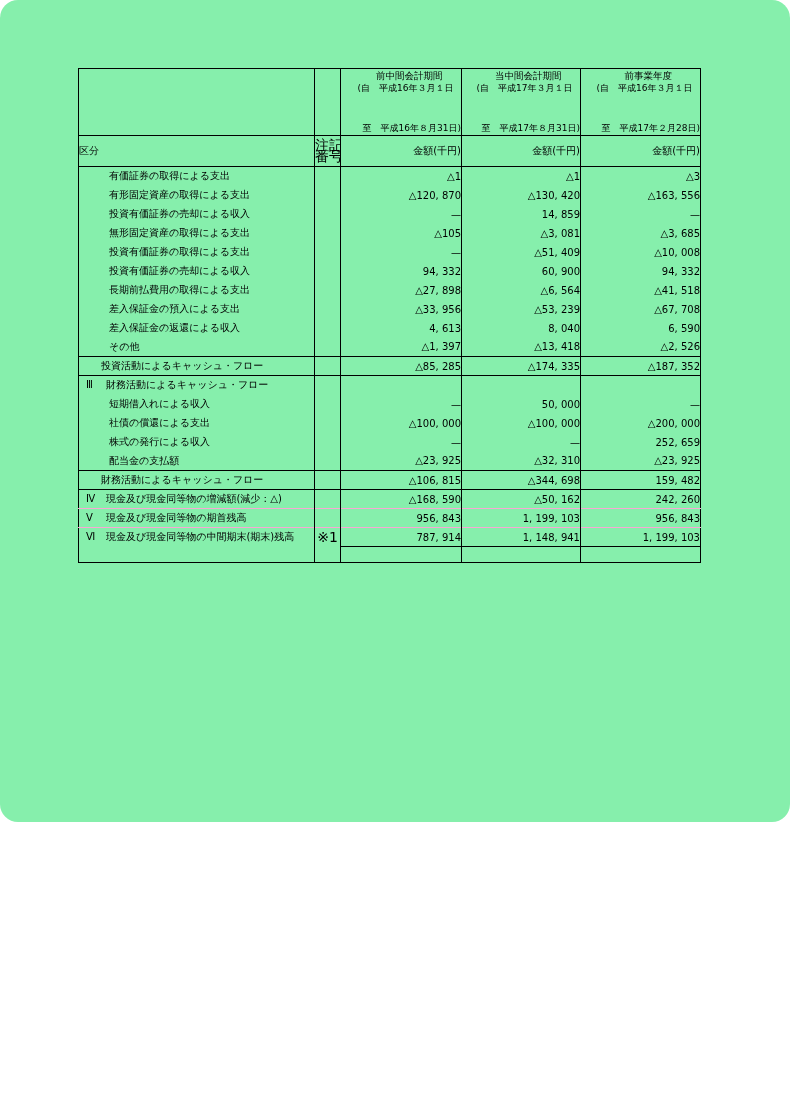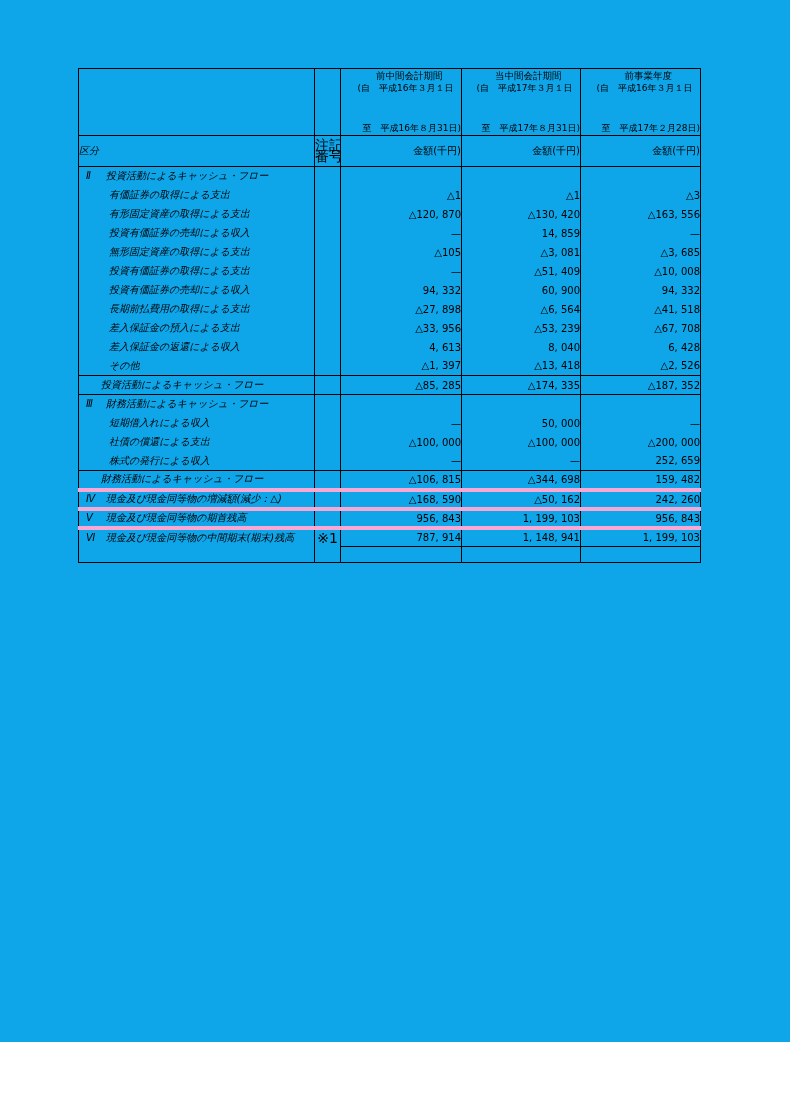--- a/index.html
+++ b/index.html
@@ -1,41 +1,41 @@
 <!DOCTYPE html>
 <html><head>
 <meta charset="utf-8">
 <style>
   html,body{margin:0;padding:0;background:#fff;}
-  .page{position:relative;width:790px;height:1042px;background:#0ea5e9;
-        font-family:"DejaVu Sans","Liberation Sans",sans-serif;color:#000;}
+  .page{position:relative;width:790px;height:822px;background:#86efac;
+        font-family:"DejaVu Sans","Liberation Sans",sans-serif;color:#000;border-radius:18px;}
   table.cf{position:absolute;left:78px;top:68px;width:622px;border-collapse:collapse;
            table-layout:fixed;border:1px solid #000;}
   .cf th,.cf td{padding:0;margin:0;font-weight:normal;vertical-align:middle;
                 overflow:hidden;white-space:nowrap;}
   
   .cf .c-note,.cf .c-v{border-left:1px solid #000;}
   
   .cf thead tr.h1 th{border-bottom:1px solid #000;height:45px;}
   .cf thead tr.h2 th{border-bottom:1px solid #000;height:30px;}
   
   .cf tbody tr{height:19px;}
   .cf tbody tr.row-subtotal td{border-top:1px solid #000;border-bottom:1px solid #000;}
-  .cf tbody tr.row-grand td{border-top:4px solid #f9a8d4;}
+  .cf tbody tr.row-grand td{border-top:1px solid #f9a8d4;}
   .cf tbody tr.row-closing{height:16px;}
   .cf tbody tr.row-closing td.c-v{border-top:1px solid #000;}
   
   .hdr-kubun{font-size:10px;text-align:center;}
   .note-hdr{font-size:9px;line-height:11px;text-align:center;}
   .amt-hdr{font-size:10px;text-align:center;}
   .period{display:inline-block;text-align:left;font-size:9px;line-height:13px;}
   .p-title{text-align:center;font-size:9.5px;}
   .p-to{padding-left:5px;margin-top:27px;}
   .c-period{text-align:center;}
-  .c-label{font-size:10px;text-align:left;font-style:italic;}
+  .c-label{font-size:10px;text-align:left;}
   .num{display:inline-block;width:20px;margin-left:7px;}
   .row-item .label-text{padding-left:30px;}
   .row-subtotal .label-text{padding-left:22px;}
   .c-note{font-size:14px;text-align:center;}
   .c-v{font-size:10px;text-align:right;padding-right:5px;}
   .page-number{position:absolute;left:0;top:1066px;width:790px;text-align:center;
                font-size:12px;color:#000;padding-left:44px;}
 </style>
 </head>
 <body>
@@ -81,27 +81,20 @@
         <th class="c-note note-hdr">
           <div>注記</div>
           <div>番号</div>
         </th>
         <th class="c-v amt-hdr">金額(千円)</th>
         <th class="c-v amt-hdr">金額(千円)</th>
         <th class="c-v amt-hdr">金額(千円)</th>
       </tr>
     </thead>
     <tbody id="table-body">
-        <tr class="row-section">
-          <td class="c-label"><span class="num">Ⅱ</span><span class="label-text">投資活動によるキャッシュ・フロー</span></td>
-          <td class="c-note"></td>
-          <td class="c-v"></td>
-          <td class="c-v"></td>
-          <td class="c-v"></td>
-        </tr>
         <tr class="row-item">
           <td class="c-label"><span class="label-text">有価証券の取得による支出</span></td>
           <td class="c-note"></td>
           <td class="c-v">△1</td>
           <td class="c-v">△1</td>
           <td class="c-v">△3</td>
         </tr>
         <tr class="row-item">
           <td class="c-label"><span class="label-text">有形固定資産の取得による支出</span></td>
           <td class="c-note"></td>
@@ -149,21 +142,21 @@
           <td class="c-note"></td>
           <td class="c-v">△33, 956</td>
           <td class="c-v">△53, 239</td>
           <td class="c-v">△67, 708</td>
         </tr>
         <tr class="row-item">
           <td class="c-label"><span class="label-text">差入保証金の返還による収入</span></td>
           <td class="c-note"></td>
           <td class="c-v">4, 613</td>
           <td class="c-v">8, 040</td>
-          <td class="c-v">6, 428</td>
+          <td class="c-v">6, 590</td>
         </tr>
         <tr class="row-item">
           <td class="c-label"><span class="label-text">その他</span></td>
           <td class="c-note"></td>
           <td class="c-v">△1, 397</td>
           <td class="c-v">△13, 418</td>
           <td class="c-v">△2, 526</td>
         </tr>
         <tr class="row-subtotal">
           <td class="c-label"><span class="label-text">投資活動によるキャッシュ・フロー</span></td>
@@ -192,20 +185,27 @@
           <td class="c-v">△100, 000</td>
           <td class="c-v">△100, 000</td>
           <td class="c-v">△200, 000</td>
         </tr>
         <tr class="row-item">
           <td class="c-label"><span class="label-text">株式の発行による収入</span></td>
           <td class="c-note"></td>
           <td class="c-v">—</td>
           <td class="c-v">—</td>
           <td class="c-v">252, 659</td>
+        </tr>
+        <tr class="row-item">
+          <td class="c-label"><span class="label-text">配当金の支払額</span></td>
+          <td class="c-note"></td>
+          <td class="c-v">△23, 925</td>
+          <td class="c-v">△32, 310</td>
+          <td class="c-v">△23, 925</td>
         </tr>
         <tr class="row-subtotal">
           <td class="c-label"><span class="label-text">財務活動によるキャッシュ・フロー</span></td>
           <td class="c-note"></td>
           <td class="c-v">△106, 815</td>
           <td class="c-v">△344, 698</td>
           <td class="c-v">159, 482</td>
         </tr>
         <tr class="row-grand">
           <td class="c-label"><span class="num">Ⅳ</span><span class="label-text">現金及び現金同等物の増減額(減少：△)</span></td>

